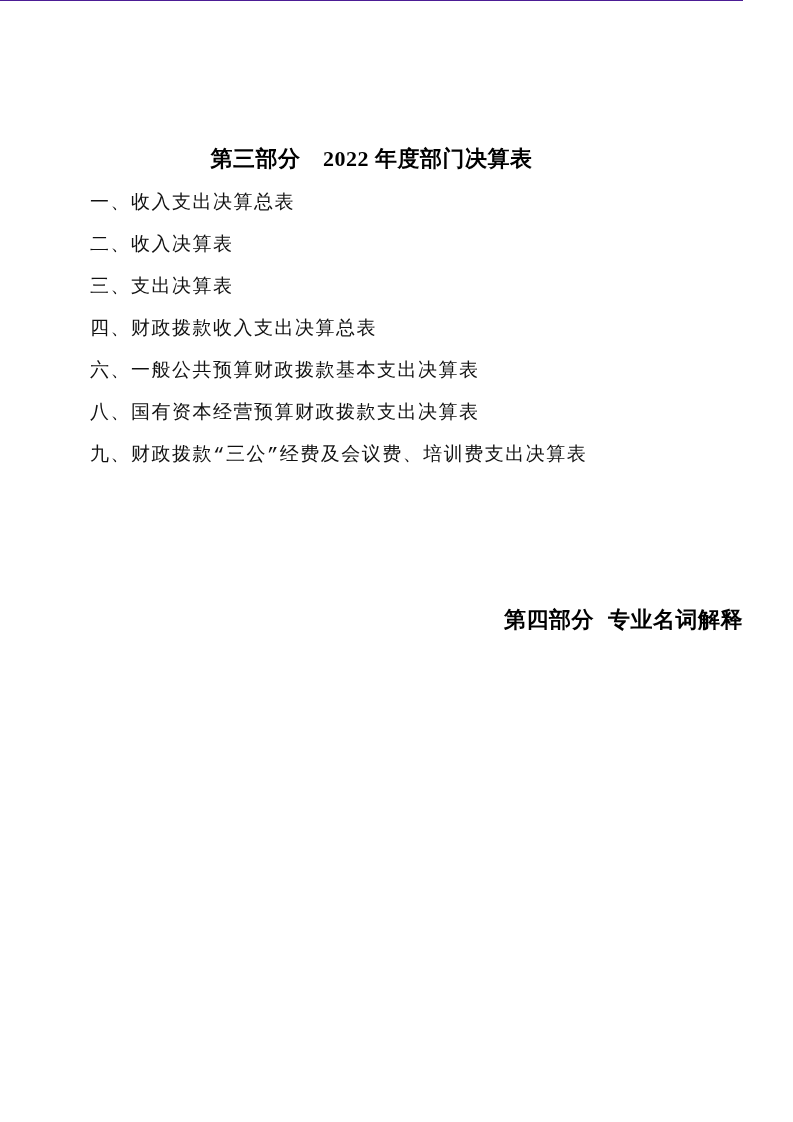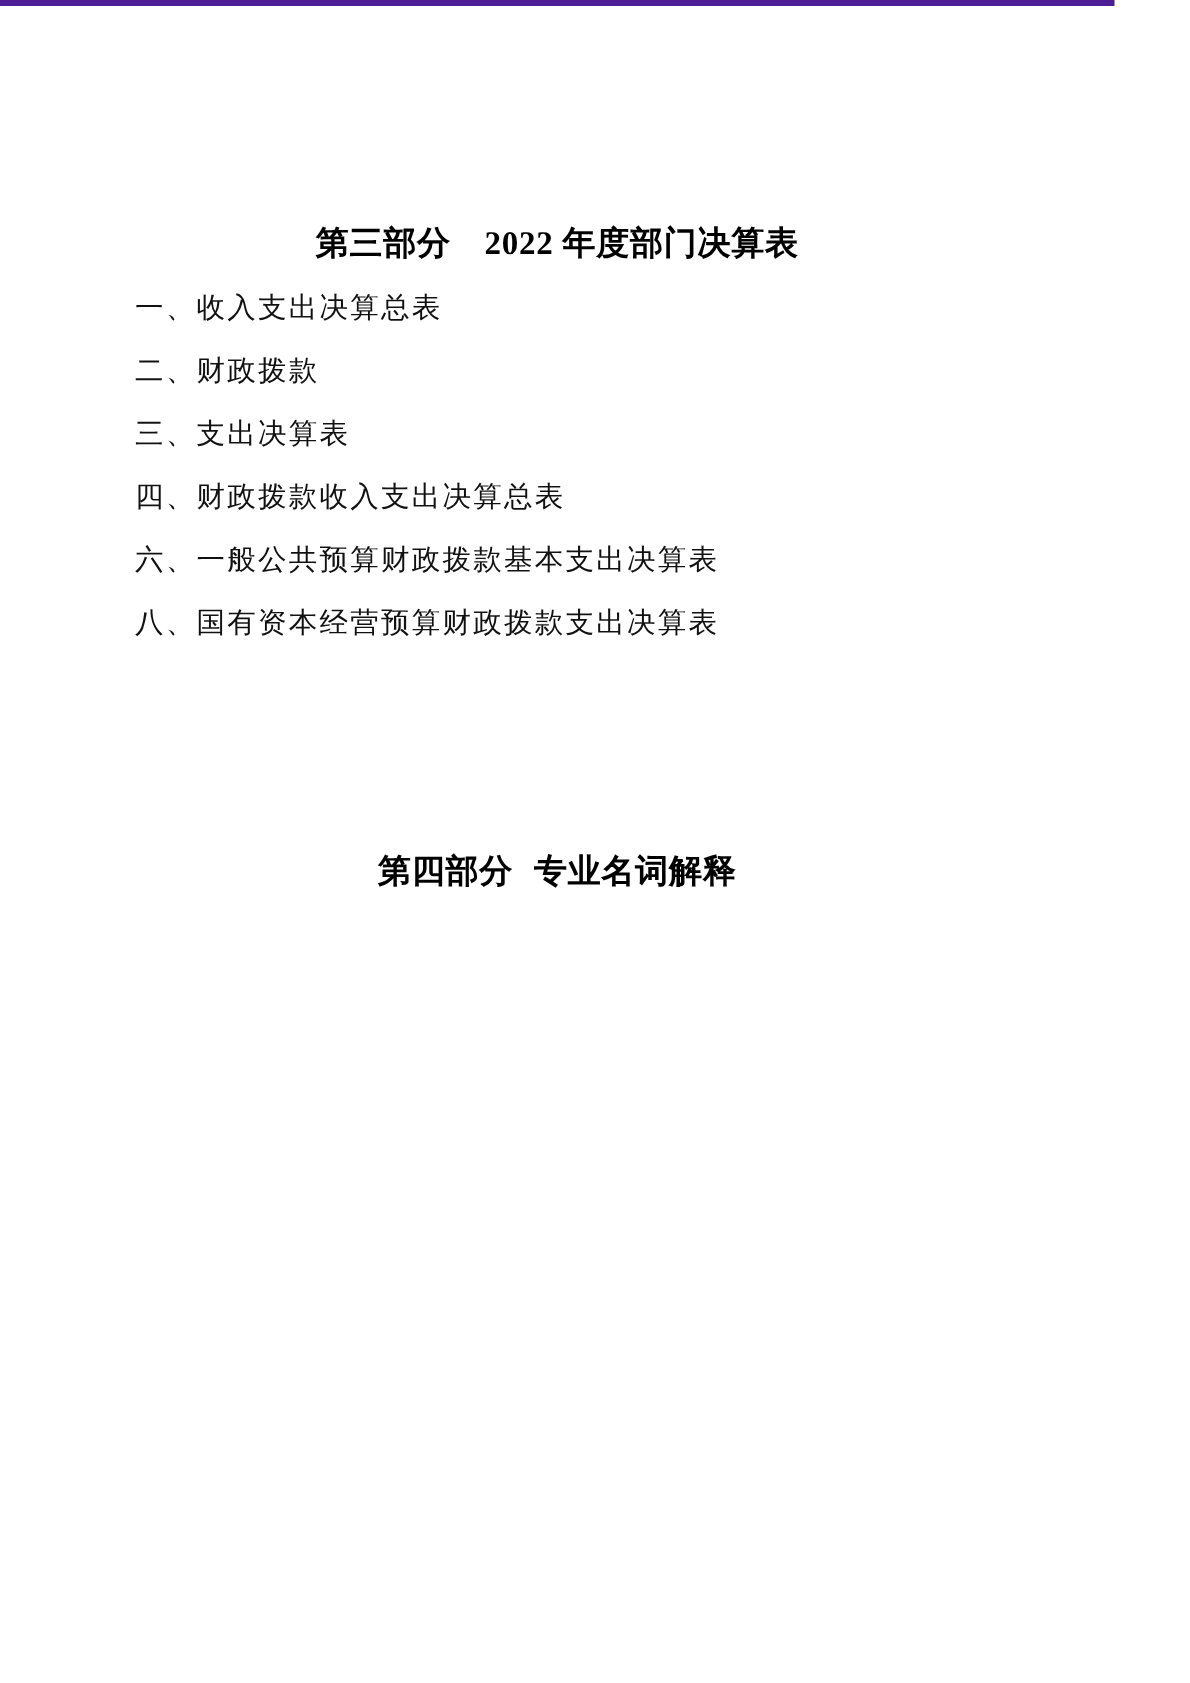--- a/index.html
+++ b/index.html
@@ -9,21 +9,21 @@
     height: 1122px;
     font-family: "Liberation Serif", "DejaVu Serif", serif;
   }
   .page {
     position: relative;
     width: 743px;
     height: 1122px;
     background: #ffffff;
     color: #000000;
     overflow: hidden;
-    border-top: 4px solid #4c1d95;
+    border-top: 1px solid #4c1d95;
   }
   .doc-title {
     font-size: 22px;
     font-weight: bold;
     text-align: center;
     line-height: 26px;
     letter-spacing: 0.5px;
     color: #000000;
     font-family: "Liberation Serif", "DejaVu Serif", serif;
   }
@@ -41,33 +41,35 @@
     font-size: 19px;
     line-height: 42px;
     letter-spacing: 1.5px;
     font-weight: normal;
     color: #111111;
     white-space: nowrap;
   }
   .title-section-four {
     margin-top: 131px;
     word-spacing: 8px;
+    text-align: right;
   }
 </style>
 </head>
 <body>
 
 <div class="page">
 
   <h1 class="doc-title title-section-three">第三部分　2022 年度部门决算表</h1>
 
   <ul class="toc-list">
     <li class="toc-item">一、收入支出决算总表</li>
-    <li class="toc-item">二、财政拨款</li>
+    <li class="toc-item">二、收入决算表</li>
     <li class="toc-item">三、支出决算表</li>
     <li class="toc-item">四、财政拨款收入支出决算总表</li>
     <li class="toc-item">六、一般公共预算财政拨款基本支出决算表</li>
     <li class="toc-item">八、国有资本经营预算财政拨款支出决算表</li>
+    <li class="toc-item">九、财政拨款“三公”经费及会议费、培训费支出决算表</li>
   </ul>
 
   <h1 class="doc-title title-section-four">第四部分 专业名词解释</h1>
 
 </div>
 
 </body></html>

